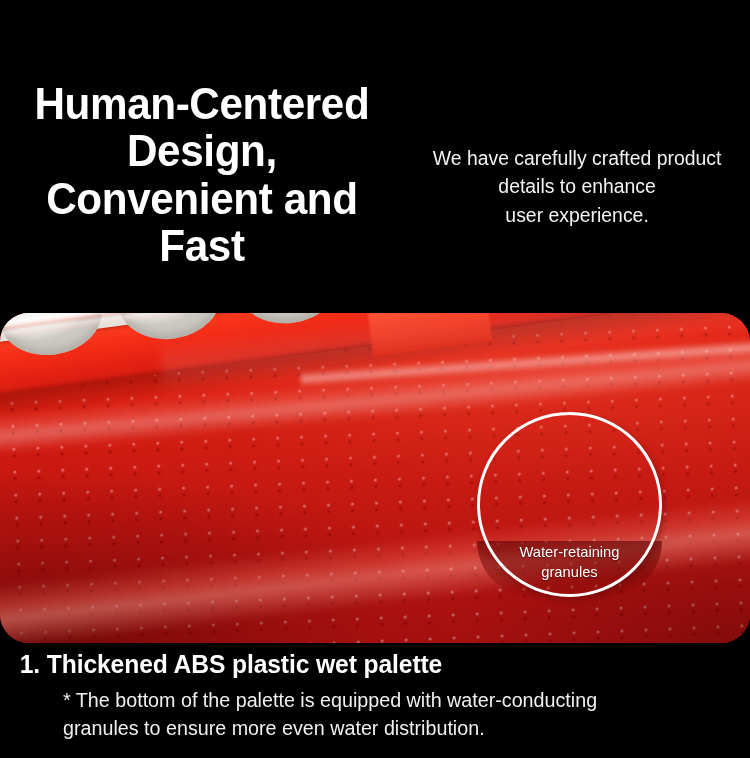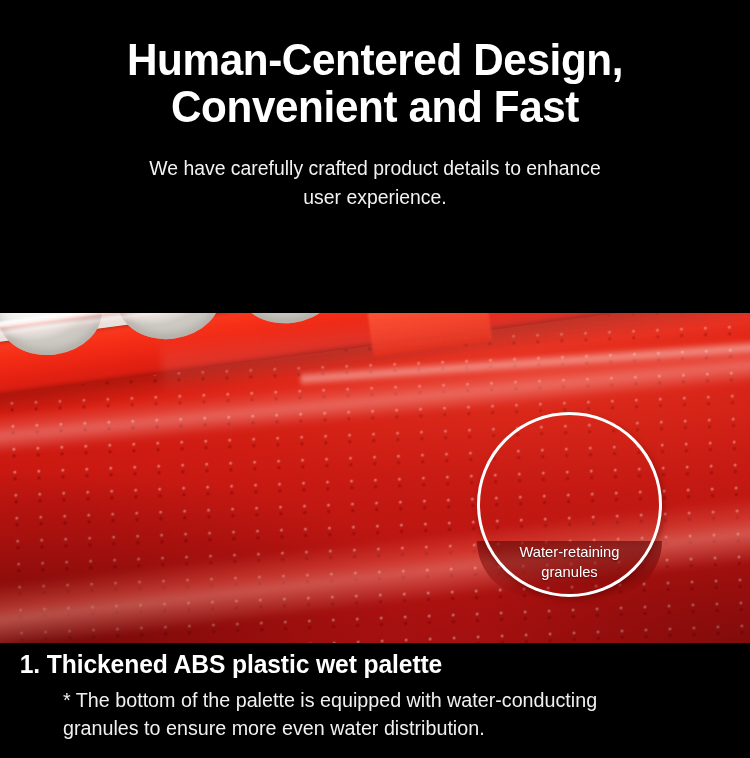--- a/index.html
+++ b/index.html
@@ -8,21 +8,21 @@
     background:#000;
     font-family:"Liberation Sans", sans-serif;
     overflow:hidden;
   }
   #page { position:relative; width:750px; height:758px; background:#000; }
 
   
   .hero {
     position:absolute; left:0; top:0; width:750px; height:313px;
     background:#000;
-    display:flex; flex-direction:column; align-items:center;
+    display:flex; flex-direction:row; align-items:center;
     padding-top:36px;
   }
   .hero-title {
     color:#fff;
     font-size:44px;
     font-weight:700;
     line-height:1.07;
     text-align:center;
     letter-spacing:-0.4px;
     transform:scaleX(0.96);
@@ -39,20 +39,21 @@
     width:600px;
     white-space:pre-line;
     transform:scaleX(0.97);
   }
 
   
   .photo {
     position:absolute; left:0; top:313px; width:750px; height:330px;
     overflow:hidden;
     background:#c2140f;
+    border-radius:29px;
   }
 
   
   .tray-base {
     position:absolute; inset:0;
     background:
       linear-gradient(176deg,
         #f6351b 0%,
         #ef2715 8%,
         #e01f12 18%,

